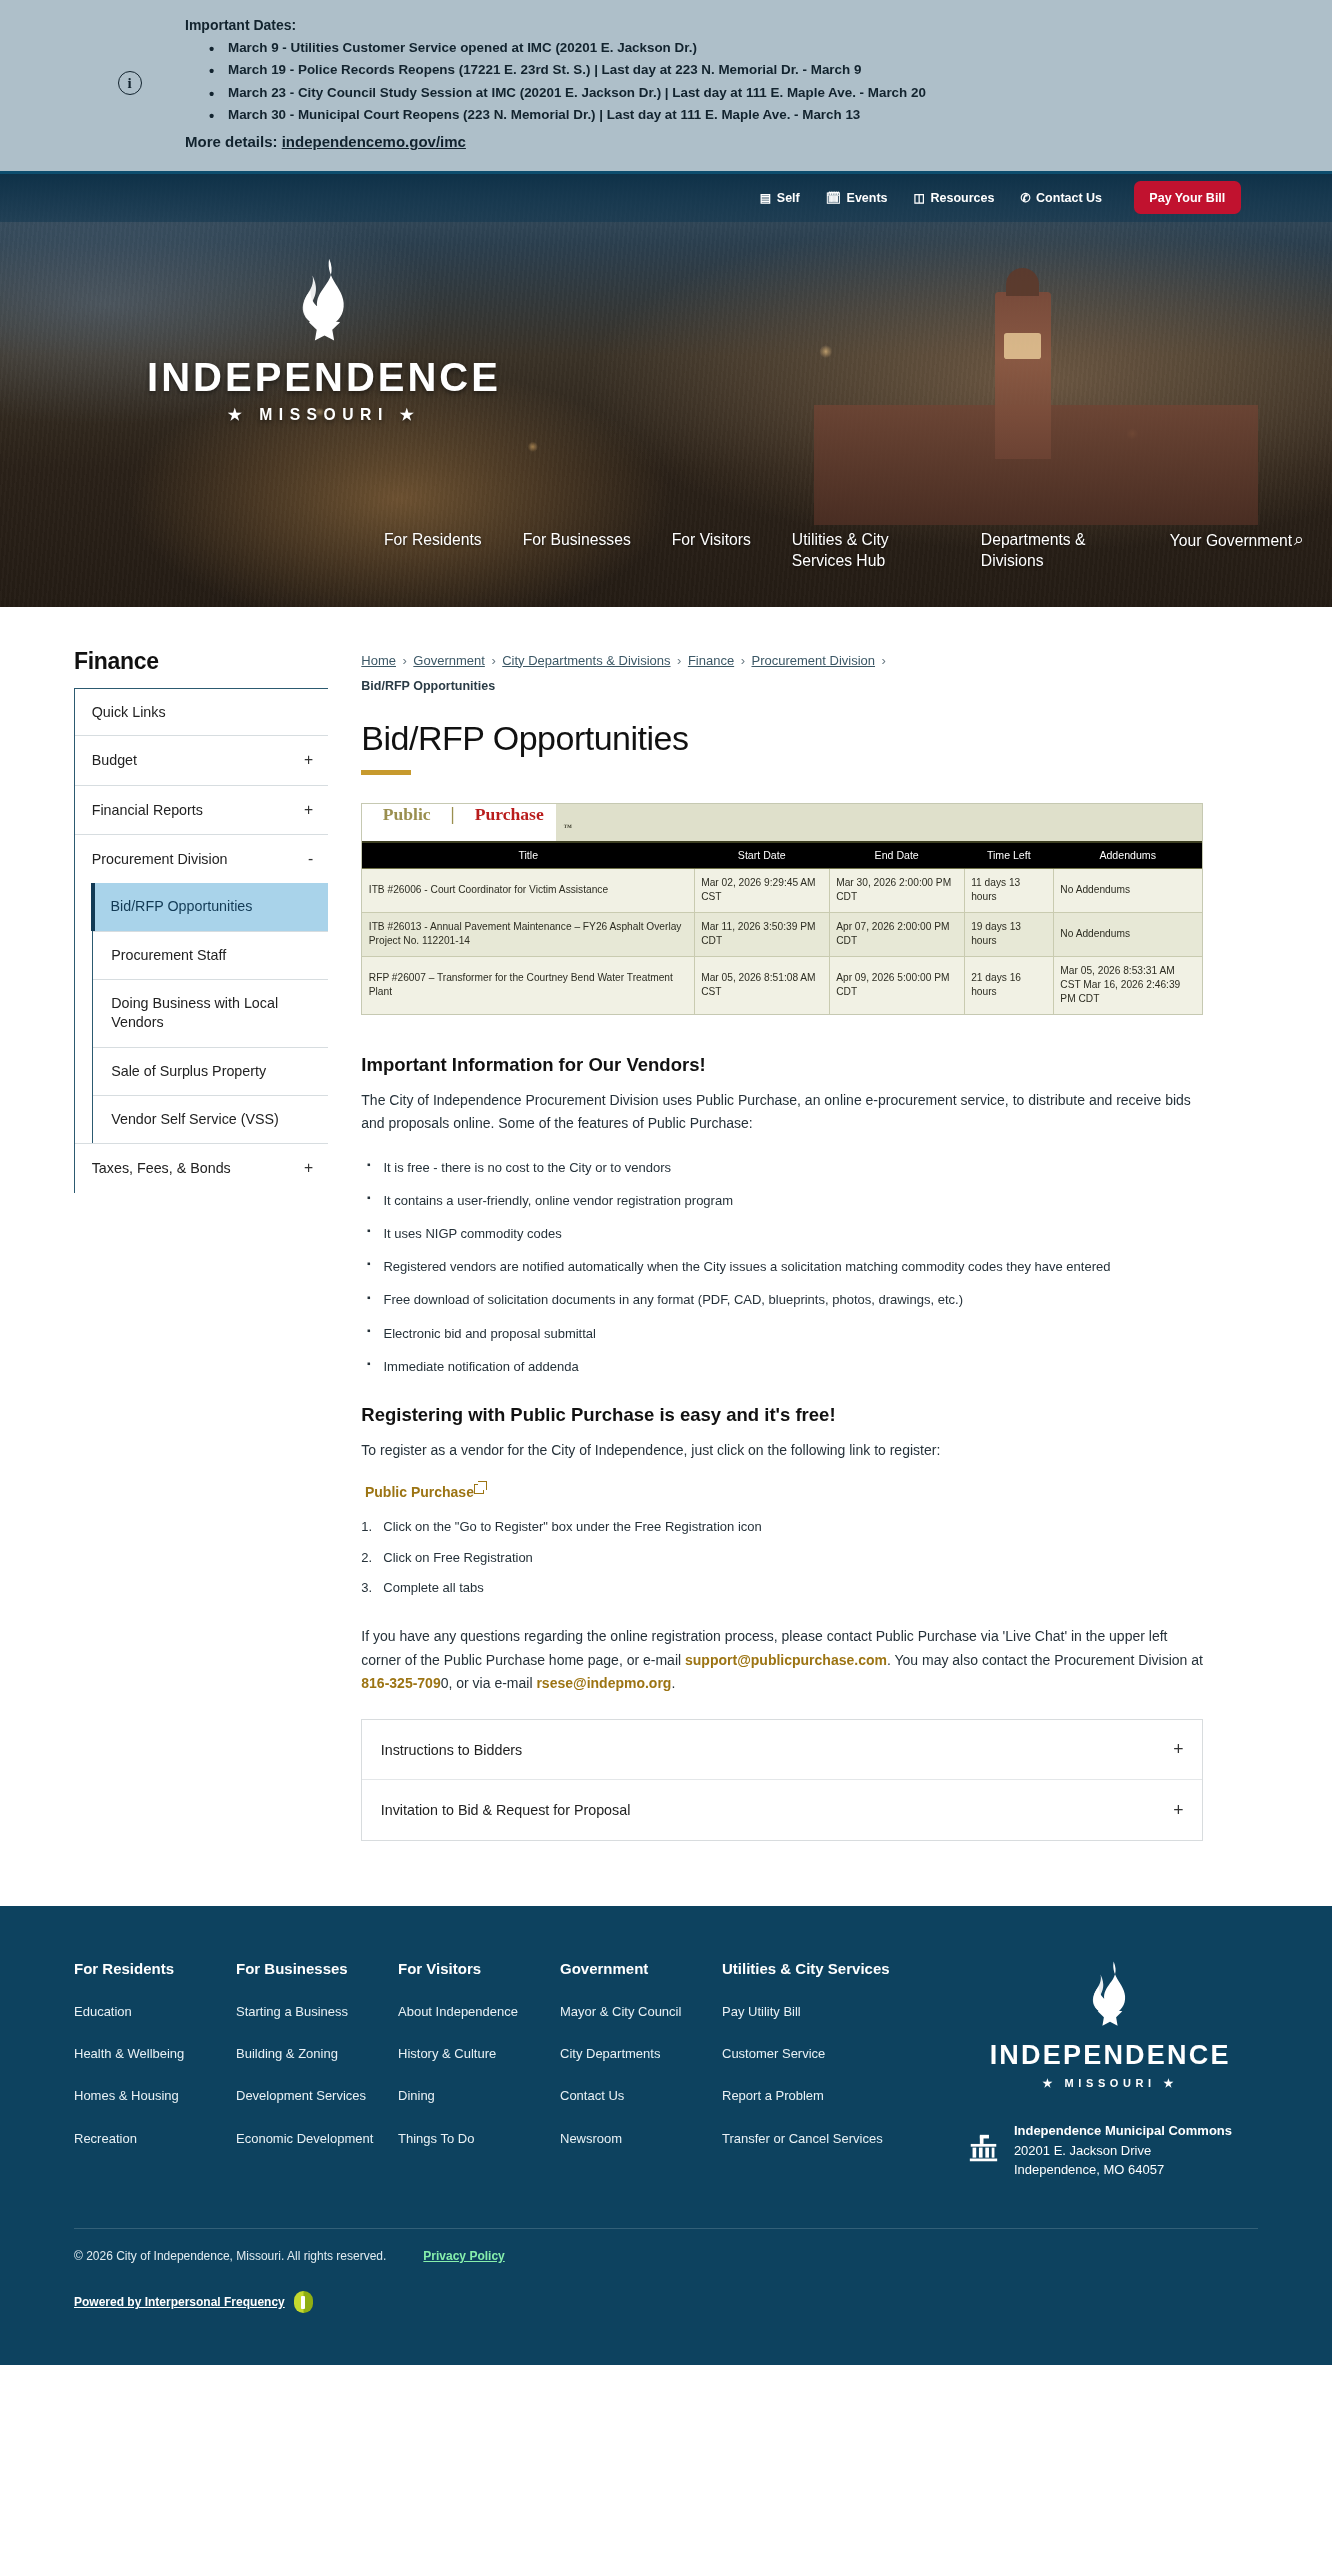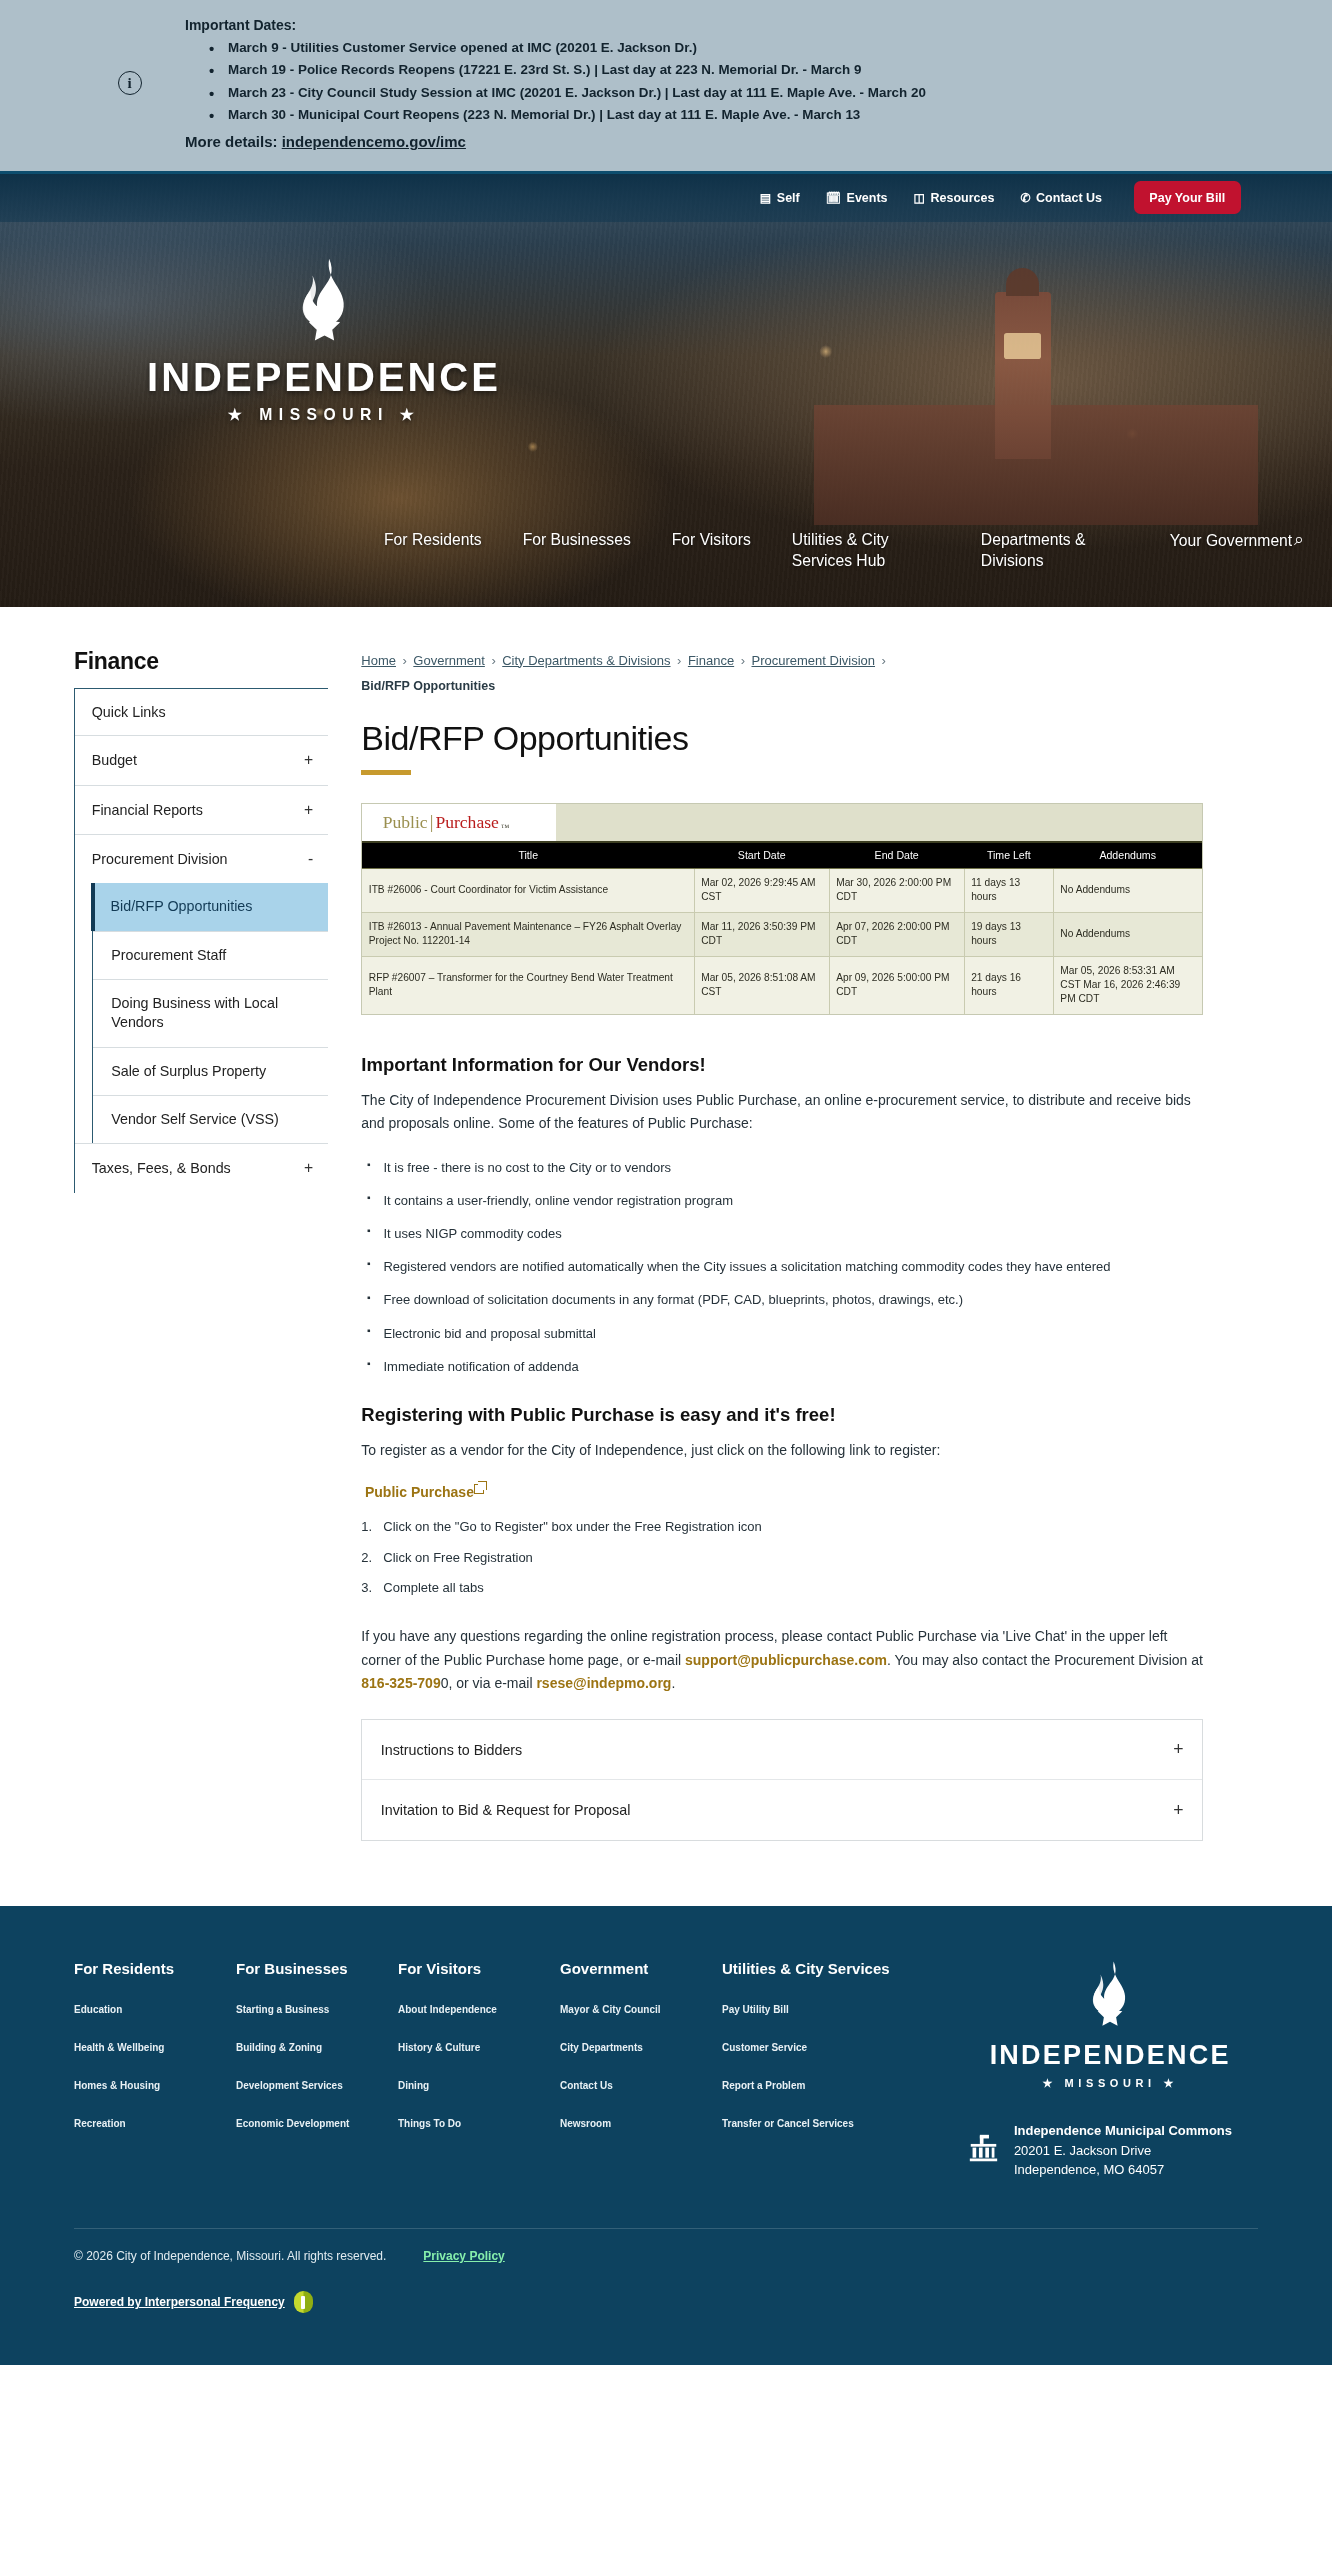--- a/index.html
+++ b/index.html
@@ -298,24 +298,24 @@
     display: flex;
     background: #dfe0cb;
     align-items: center;
     height: 37px;
   }
   .pp-logo {
     background: #fff;
     height: 37px;
     width: 194px;
     display: flex;
-    align-items: center;
     padding-left: 20.4px;
-    gap: 2px;
+    gap: 20px;
     font-family: "Liberation Serif", serif;
+    font-weight: bold;
   }
   .pp-logo .p1 { color: #9a8f4f; font-size: 17.6px; }
   .pp-logo .bar { color: #9a8f4f; font-size: 18.5px; }
   .pp-logo .p2 { color: #b91c1c; font-size: 17.6px; }
   .pp-logo .tm { font-size: 8.3px; color: #3a3a2a; align-self: flex-end; padding-bottom: 8.3px; }
   table.pp {
     width: 100%;
     border-collapse: collapse;
     font-size: 10.2px;
     color: #2d2d22;
@@ -440,25 +440,24 @@
   .fcol.w-util { width: 185px; }
   .fcol h3 {
     font-size: 15px;
     font-weight: bold;
     margin-bottom: 24px;
     line-height: 1.25;
   }
   .fcol a {
     display: block;
     color: #e9f1f5;
-    font-size: 10px;
+    font-size: 13px;
     text-decoration: none;
     margin-bottom: 24px;
     line-height: 1.4;
-    font-weight: bold;
   }
   .foot-brand { width: 305px; text-align: center; padding-left: 9.3px; }
   .foot-flame { width: 52px; height: 70px; margin: 0 auto 9.3px auto; }
   .foot-flame svg { width: 100%; height: 100%; display: block; }
   .foot-word { font-size: 27px; font-weight: bold; letter-spacing: 2.2px; }
   .foot-sub { font-size: 11px; font-weight: bold; letter-spacing: 4.6px; margin-top: 6.5px; }
   .foot-addr {
     display: flex;
     align-items: center;
     gap: 15px;

